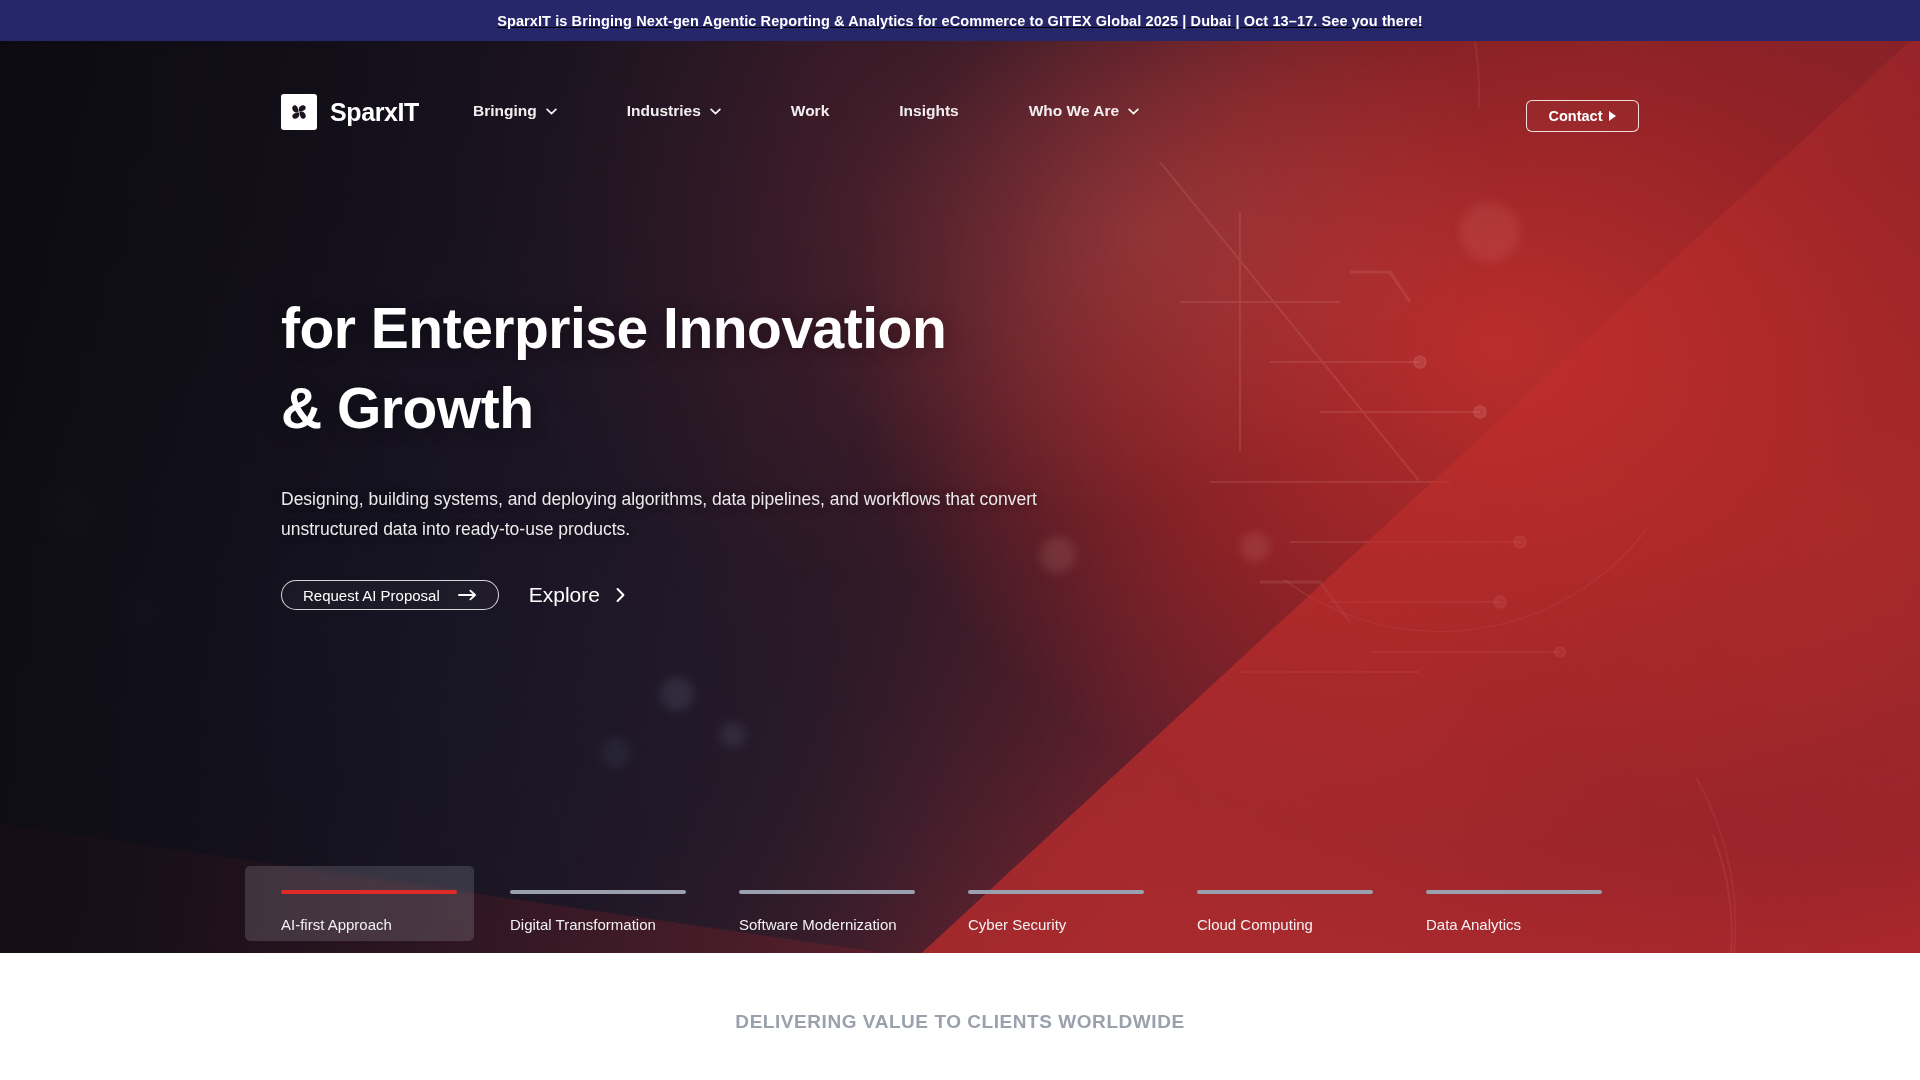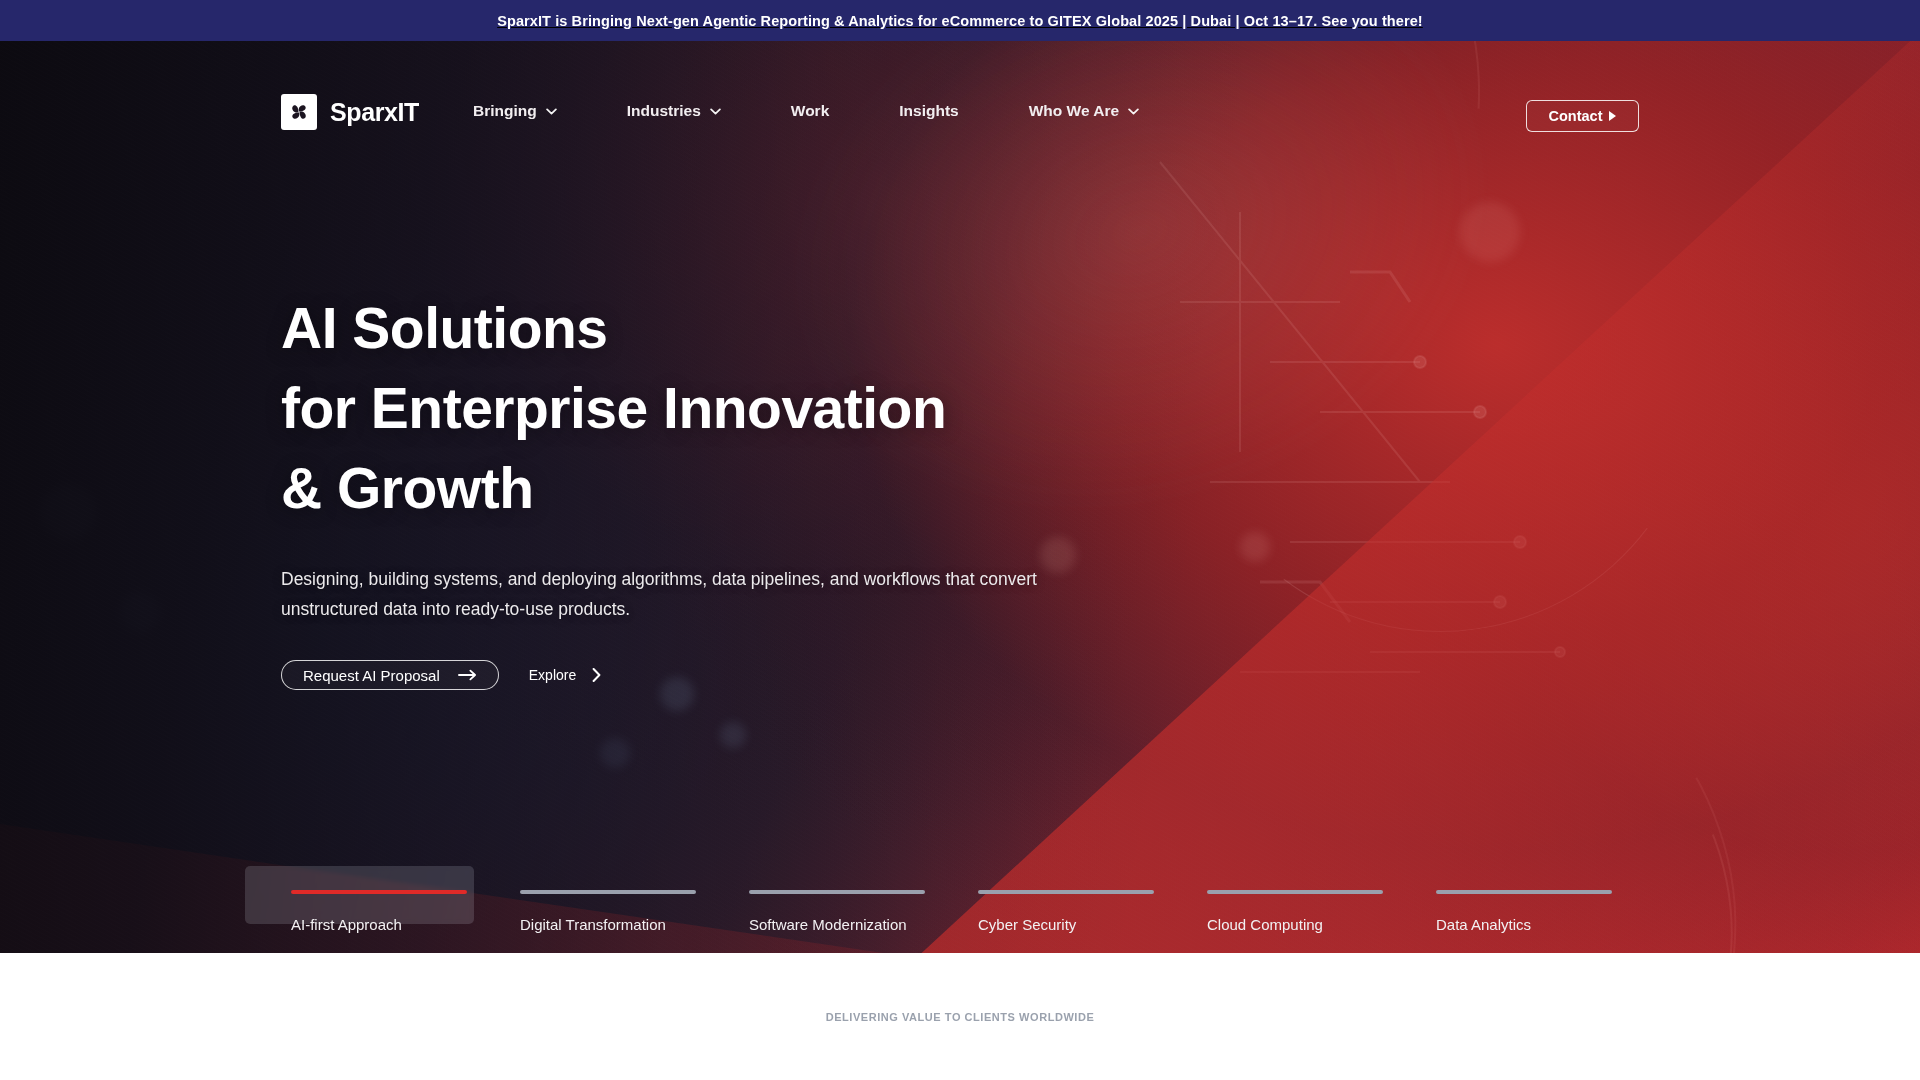--- a/index.html
+++ b/index.html
@@ -134,50 +134,50 @@
   .cta-row { margin-top:36px; display:flex; align-items:center; gap:22px; }
   .btn-primary {
     height:30px; padding:0 21px; border:1.4px solid rgba(255,255,255,0.82); border-radius:22px;
     display:flex; align-items:center; gap:18px;
     color:#ffffff; font-size:15px; font-weight:500; cursor:pointer;
     background:rgba(255,255,255,0.03);
   }
   .arrow-r { width:19px; height:12px; display:block; }
   .btn-link {
     display:flex; align-items:center; gap:16px; padding:0 8px;
-    color:#ffffff; font-size:14px; font-weight:500; cursor:pointer;
+    color:#ffffff; font-size:21px; font-weight:500; cursor:pointer;
   }
   .chev-r { width:9px; height:14px; display:block; }
 
   
   .tabs {
     position:absolute; left:245px; top:834px; width:1430px; height:75px;
     display:flex; align-items:flex-start; z-index:26;
   }
   .tab {
-    width:229px; padding:24px 0 0 10px; position:relative; cursor:pointer;
-    height:58px;
+    width:229px; padding:24px 0 0 0; position:relative; cursor:pointer;
+    height:75px;
   }
   .tab .bar { width:176px; height:4px; border-radius:2px; background:#9aa0ad; margin-left:36px; }
   .tab .tlabel { margin-top:22px; margin-left:36px; color:#f3f1f3; font-size:15px; font-weight:400; white-space:nowrap; }
   .tab.active {
     background:rgba(225,232,240,0.16);
     border-radius:5px;
     backdrop-filter:blur(2px);
   }
   .tab.active .bar { background:#e02a28; }
 
   
   .band {
     position:absolute; left:0; top:962px; width:1920px; height:118px;
     background:#ffffff; display:flex; align-items:flex-start; justify-content:center;
   }
   .band-text {
     margin-top:49px;
-    color:#9aa1ad; font-size:11px; font-weight:700; letter-spacing:.55px;
+    color:#9aa1ad; font-size:19px; font-weight:700; letter-spacing:.55px;
     text-transform:uppercase;
   }
 </style>
 </head>
 <body>
 
 <div class="announce">
   <span class="announce-text">SparxIT is Bringing Next-gen Agentic Reporting &amp; Analytics for eCommerce to GITEX Global 2025 | Dubai | Oct 13–17. See you there!</span>
 </div>
 
@@ -261,21 +261,20 @@
     </div>
 
     <div class="contact-btn">
       <span>Contact</span>
       <span class="tri"></span>
     </div>
   </div>
 
   <div class="hero-inner">
     <h1 class="headline">
-      <div>AI Solutions</div>
       <div>for Enterprise Innovation</div>
       <div>&amp; Growth</div>
     </h1>
 
     <p class="subline">Designing, building systems, and deploying algorithms, data pipelines, and workflows that convert unstructured data into ready-to-use products.</p>
 
     <div class="cta-row">
       <div class="btn-primary">
         <span>Request AI Proposal</span>
         <svg class="arrow-r" viewBox="0 0 20 12" fill="none" stroke="#ffffff" stroke-width="1.9" stroke-linecap="round" stroke-linejoin="round">

